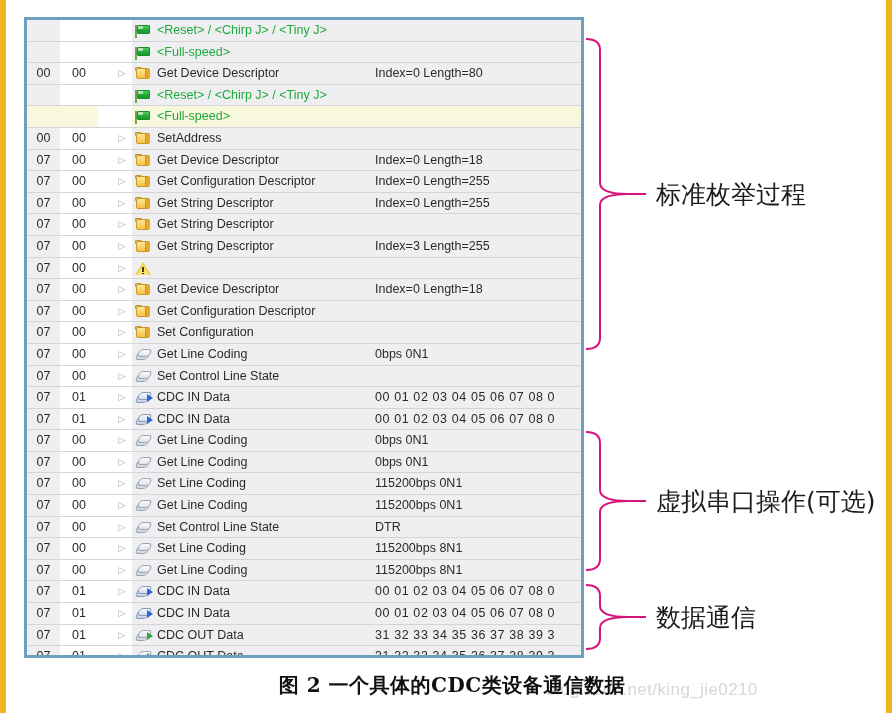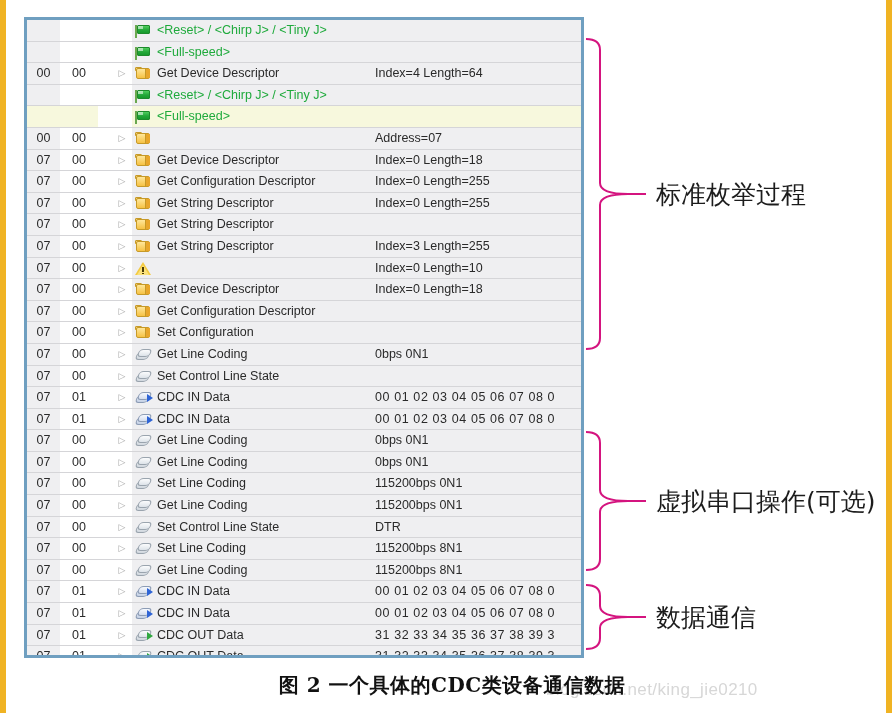--- a/index.html
+++ b/index.html
@@ -281,21 +281,21 @@
           <div class="cell-name name-green">&lt;Full-speed&gt;</div>
           <div class="cell-detail"></div>
         </div>
         <div class="row">
           <div class="cell-addr">00</div>
           <div class="cell-ep">00</div>
           <div class="cell-white-pad"></div>
           <div class="cell-expand">▷</div>
           <div class="cell-icon"><span class="ic ic-folder"><span class="tab"></span><span class="bk"></span><span class="side"></span></span></div>
           <div class="cell-name">Get Device Descriptor</div>
-          <div class="cell-detail">Index=4 Length=64</div>
+          <div class="cell-detail">Index=0 Length=80</div>
         </div>
         <div class="row">
           <div class="cell-addr"></div>
           <div class="cell-ep"></div>
           <div class="cell-white-pad"></div>
           <div class="cell-expand"></div>
           <div class="cell-icon"><span class="ic ic-flag"><span class="pole"></span><span class="cloth"></span><span class="shine"></span></span></div>
           <div class="cell-name name-green">&lt;Reset&gt; / &lt;Chirp J&gt; / &lt;Tiny J&gt;</div>
           <div class="cell-detail"></div>
         </div>
@@ -307,21 +307,21 @@
           <div class="cell-icon"><span class="ic ic-flag"><span class="pole"></span><span class="cloth"></span><span class="shine"></span></span></div>
           <div class="cell-name name-green">&lt;Full-speed&gt;</div>
           <div class="cell-detail"></div>
         </div>
         <div class="row">
           <div class="cell-addr">00</div>
           <div class="cell-ep">00</div>
           <div class="cell-white-pad"></div>
           <div class="cell-expand">▷</div>
           <div class="cell-icon"><span class="ic ic-folder"><span class="tab"></span><span class="bk"></span><span class="side"></span></span></div>
-          <div class="cell-detail">Address=07</div>
+          <div class="cell-name">SetAddress</div>
         </div>
         <div class="row">
           <div class="cell-addr">07</div>
           <div class="cell-ep">00</div>
           <div class="cell-white-pad"></div>
           <div class="cell-expand">▷</div>
           <div class="cell-icon"><span class="ic ic-folder"><span class="tab"></span><span class="bk"></span><span class="side"></span></span></div>
           <div class="cell-name">Get Device Descriptor</div>
           <div class="cell-detail">Index=0 Length=18</div>
         </div>
@@ -359,21 +359,20 @@
           <div class="cell-icon"><span class="ic ic-folder"><span class="tab"></span><span class="bk"></span><span class="side"></span></span></div>
           <div class="cell-name">Get String Descriptor</div>
           <div class="cell-detail">Index=3 Length=255</div>
         </div>
         <div class="row">
           <div class="cell-addr">07</div>
           <div class="cell-ep">00</div>
           <div class="cell-white-pad"></div>
           <div class="cell-expand">▷</div>
           <div class="cell-icon"><span class="ic ic-warn"><span class="tri"></span><span class="tri-in"></span><span class="bang"></span><span class="dot"></span></span></div>
-          <div class="cell-detail">Index=0 Length=10</div>
         </div>
         <div class="row">
           <div class="cell-addr">07</div>
           <div class="cell-ep">00</div>
           <div class="cell-white-pad"></div>
           <div class="cell-expand">▷</div>
           <div class="cell-icon"><span class="ic ic-folder"><span class="tab"></span><span class="bk"></span><span class="side"></span></span></div>
           <div class="cell-name">Get Device Descriptor</div>
           <div class="cell-detail">Index=0 Length=18</div>
         </div>

